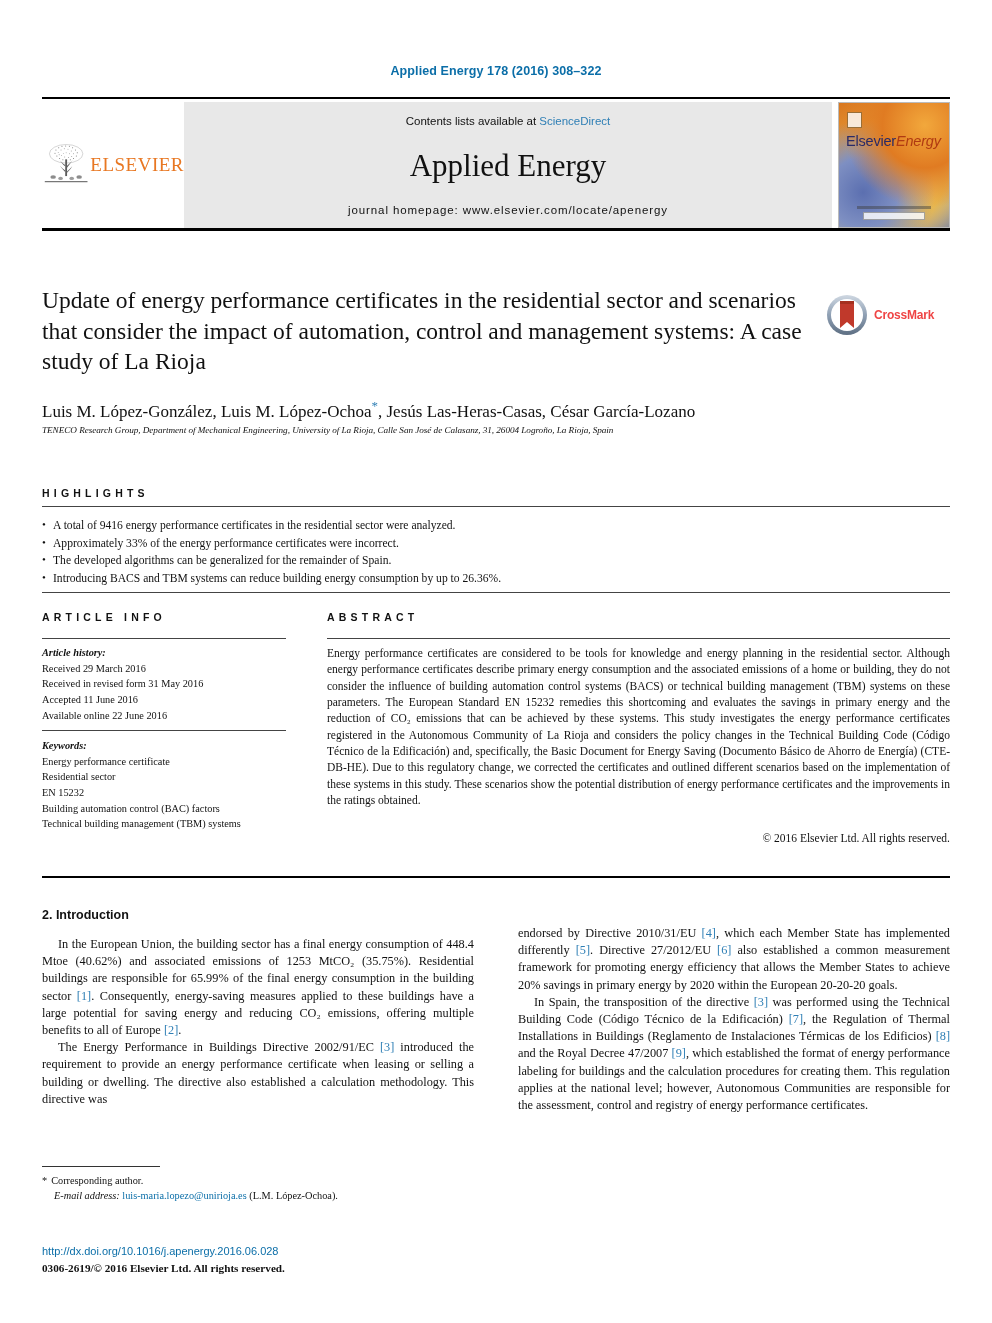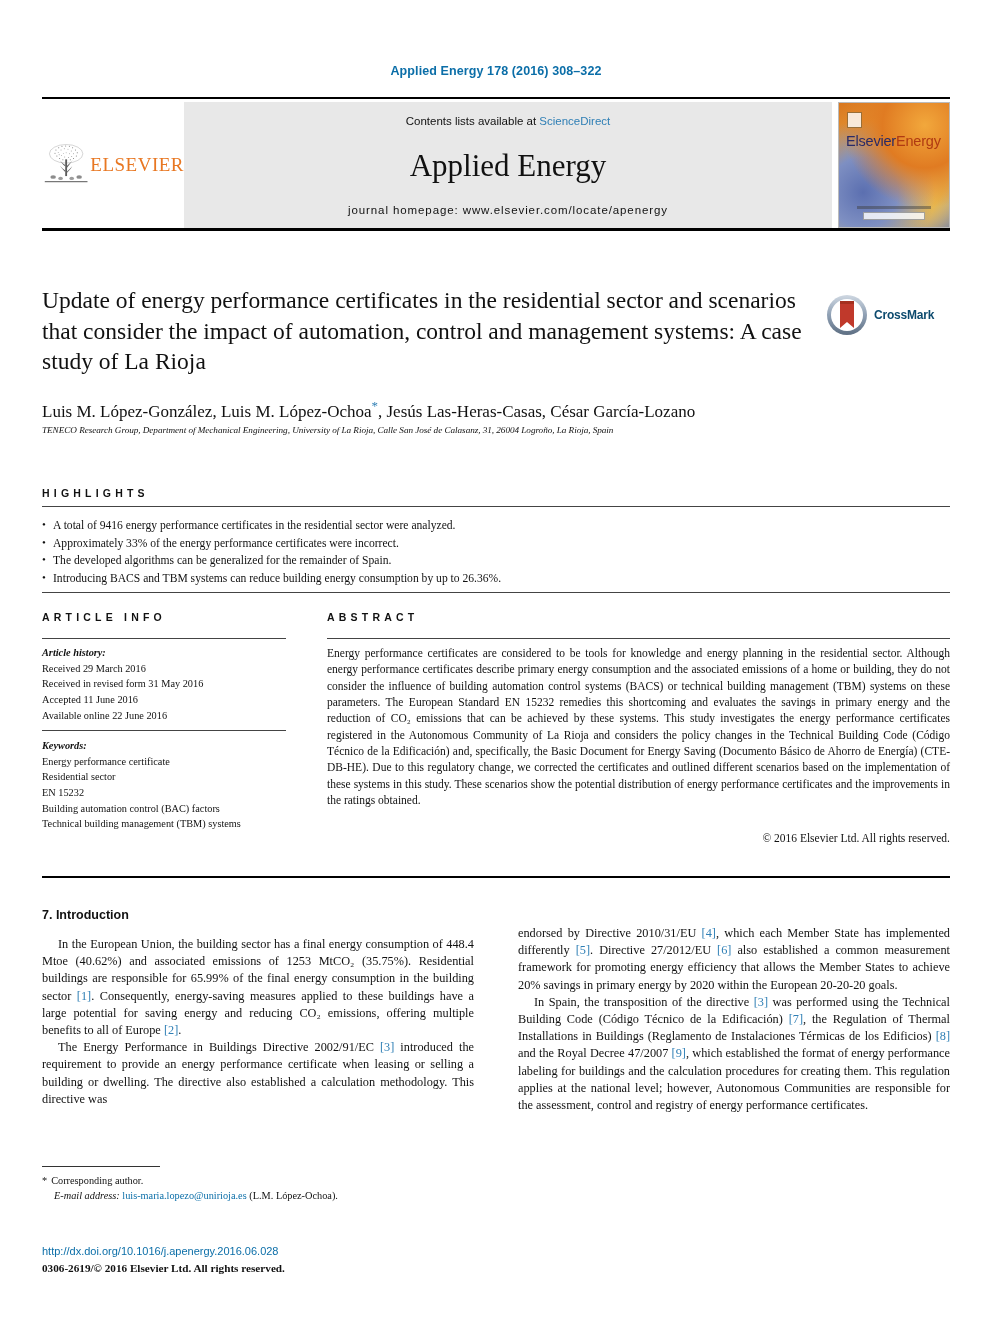--- a/index.html
+++ b/index.html
@@ -119,21 +119,21 @@
       linear-gradient(150deg, #d9771f 0%, #e9a640 35%, #cdbd86 60%, #8f9ec7 88%, #6b7fb3 100%);
   }
   .cover-title {
     position: absolute;
     left: 7px; top: 30px;
     font-family: "Liberation Sans", sans-serif;
     font-size: 14.5px;
     color: #2a2a66;
     letter-spacing: -0.2px;
   }
-  .cover-title .en { color: #b03a12; }
+  .cover-title .en { color: #b03a12; font-style: italic; }
   .cover-mini-logo {
     position: absolute;
     left: 8px; top: 9px;
     width: 15px; height: 16px;
     background: #ffffff;
     opacity: 0.82;
     border: 1px solid #8b6a3a;
     box-sizing: border-box;
   }
   .cover-footbar {
@@ -169,21 +169,21 @@
     position: absolute;
     left: 826px; top: 292px;
     width: 118px; height: 46px;
     display: flex;
     align-items: center;
   }
   .cm-label {
     font-family: "Liberation Sans", sans-serif;
     font-size: 12px;
     font-weight: bold;
-    color: #0c4a6e;
+    color: #ef4444;
     margin-left: 6px;
     letter-spacing: -0.2px;
   }
 
   .authors {
     position: absolute;
     left: 42px; top: 398px;
     width: 900px;
     font-family: "Liberation Serif", serif;
     font-size: 17px;
@@ -520,21 +520,21 @@
     <div>EN 15232</div>
     <div>Building automation control (BAC) factors</div>
     <div>Technical building management (TBM) systems</div>
   </div>
 
   <div class="abstract">Energy performance certificates are considered to be tools for knowledge and energy planning in the residential sector. Although energy performance certificates describe primary energy consumption and the associated emissions of a home or building, they do not consider the influence of building automation control systems (BACS) or technical building management (TBM) systems on these parameters. The European Standard EN 15232 remedies this shortcoming and evaluates the savings in primary energy and the reduction of CO₂ emissions that can be achieved by these systems. This study investigates the energy performance certificates registered in the Autonomous Community of La Rioja and considers the policy changes in the Technical Building Code (Código Técnico de la Edificación) and, specifically, the Basic Document for Energy Saving (Documento Básico de Ahorro de Energía) (CTE-DB-HE). Due to this regulatory change, we corrected the certificates and outlined different scenarios based on the implementation of these systems in this study. These scenarios show the potential distribution of energy performance certificates and the improvements in the ratings obtained.</div>
   <div class="copyright">© 2016 Elsevier Ltd. All rights reserved.</div>
   <div class="sec-rule-bottom"></div>
 
   <div class="body-left">
-    <h2 class="sec-title">7. Introduction</h2>
+    <h2 class="sec-title">2. Introduction</h2>
     <p class="para">In the European Union, the building sector has a final energy consumption of 448.4 Mtoe (40.62%) and associated emissions of 1253 MtCO₂ (35.75%). Residential buildings are responsible for 65.99% of the final energy consumption in the building sector <span class="ref">[1]</span>. Consequently, energy-saving measures applied to these buildings have a large potential for saving energy and reducing CO₂ emissions, offering multiple benefits to all of Europe <span class="ref">[2]</span>.</p>
     <p class="para">The Energy Performance in Buildings Directive 2002/91/EC <span class="ref">[3]</span> introduced the requirement to provide an energy performance certificate when leasing or selling a building or dwelling. The directive also established a calculation methodology. This directive was</p>
   </div>
 
   <div class="body-right">
     <p class="para" style="text-indent:0">endorsed by Directive 2010/31/EU <span class="ref">[4]</span>, which each Member State has implemented differently <span class="ref">[5]</span>. Directive 27/2012/EU <span class="ref">[6]</span> also established a common measurement framework for promoting energy efficiency that allows the Member States to achieve 20% savings in primary energy by 2020 within the European 20-20-20 goals.</p>
     <p class="para">In Spain, the transposition of the directive <span class="ref">[3]</span> was performed using the Technical Building Code (Código Técnico de la Edificación) <span class="ref">[7]</span>, the Regulation of Thermal Installations in Buildings (Reglamento de Instalaciones Térmicas de los Edificios) <span class="ref">[8]</span> and the Royal Decree 47/2007 <span class="ref">[9]</span>, which established the format of energy performance labeling for buildings and the calculation procedures for creating them. This regulation applies at the national level; however, Autonomous Communities are responsible for the assessment, control and registry of energy performance certificates.</p>
   </div>
 
   <div class="fn-rule"></div>

